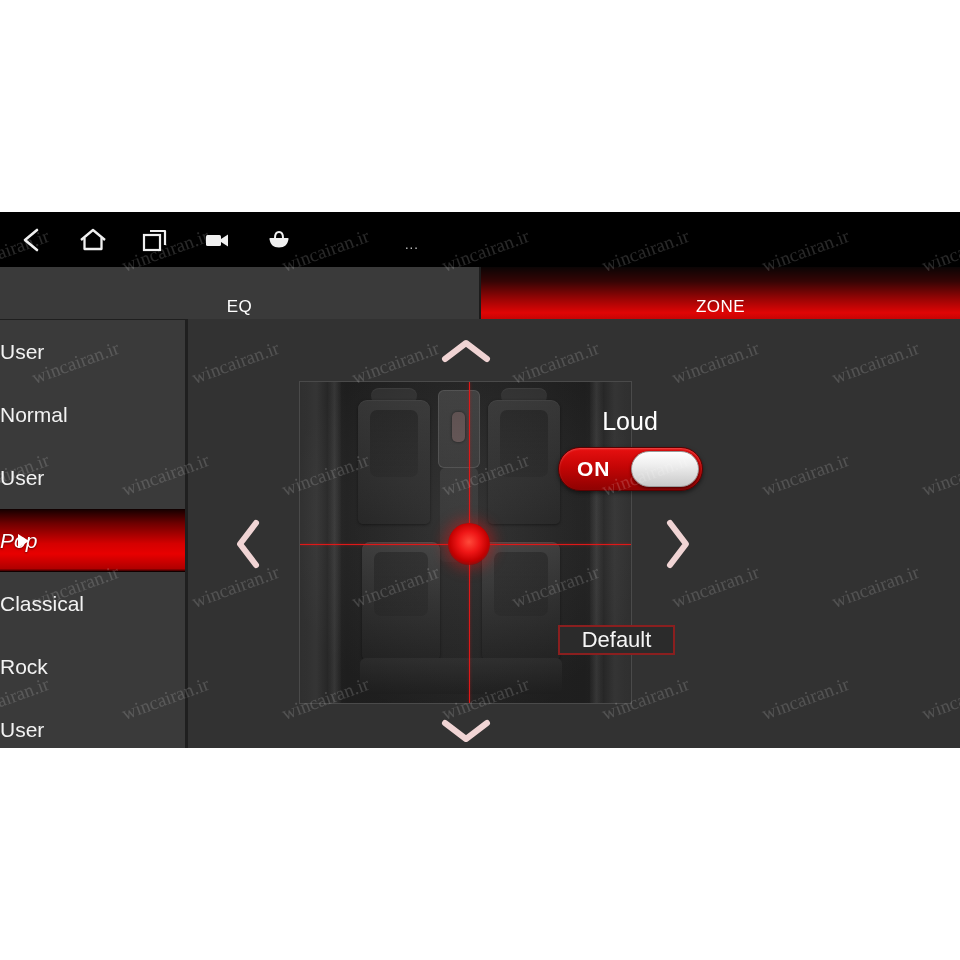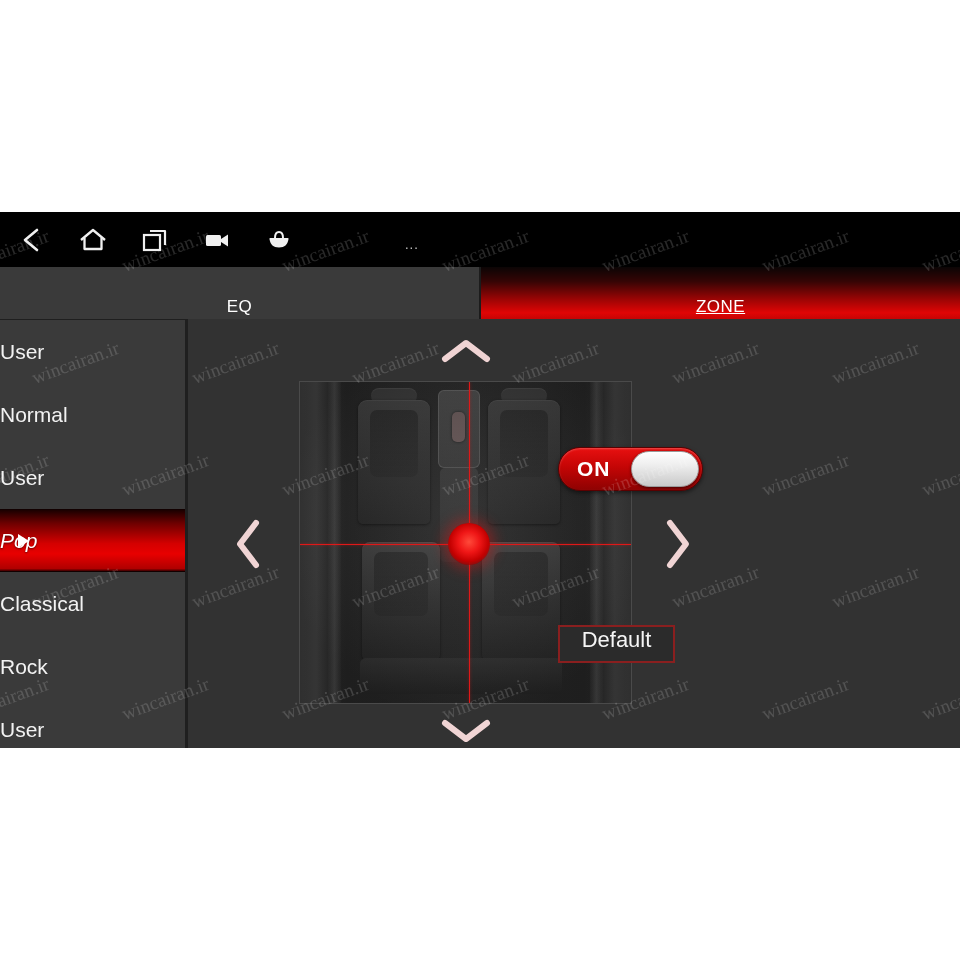--- a/index.html
+++ b/index.html
@@ -88,21 +88,20 @@
     color: #ffffff;
     font-size: 17px;
     letter-spacing: 0.5px;
   }
   .tab-eq {
     background: #3a3a3a;
     border-right: 2px solid #1c1c1c;
   }
   .tab-zone {
     background: linear-gradient(to bottom, #0b0505 0%, #360505 28%, #9b0505 62%, #e00505 88%, #c60404 100%);
-    text-decoration: underline;
   }
   .tab-label { position: relative; z-index: 2; margin-top: 28px; }
 
   
   #body {
     position: absolute;
     left: 0; top: 107px;
     width: 960px; height: 429px;
     background: #323232;
   }
@@ -313,21 +312,21 @@
     right: 3px; top: 3px;
     width: 68px; height: 36px;
     border-radius: 18px;
     background: linear-gradient(to bottom, #ffffff 0%, #ededed 40%, #c9c9c9 100%);
     box-shadow: 0 1px 3px rgba(0,0,0,.55), inset 0 1px 0 #ffffff;
     border: 1px solid #9a9a9a;
   }
   #default-btn {
     position: absolute;
     left: 13px; top: 306px;
-    width: 117px; height: 38px;
+    width: 117px; height: 30px;
     background: #2b2b2b;
     border: 2px solid #8a1f1f;
     display: flex;
     align-items: flex-start;
     justify-content: center;
     color: #f5f5f5;
     font-size: 22px;
   }
 
   
@@ -472,20 +471,21 @@
         </div>
 
         <div class="chev" id="chev-down">
           <svg width="54" height="30" viewBox="0 0 54 30">
             <polyline points="6,7 27,23 48,7" fill="none" stroke="#f0d4d4" stroke-width="6" stroke-linecap="round" stroke-linejoin="round"></polyline>
           </svg>
         </div>
       </div>
 
       <div id="right-panel">
+        <div id="loud-label">Loud</div>
         <div id="loud-toggle">
           <span id="loud-state">ON</span>
           <span id="loud-knob"></span>
         </div>
         <div id="default-btn">
           <span>Default</span>
         </div>
       </div>
 
     </div>

